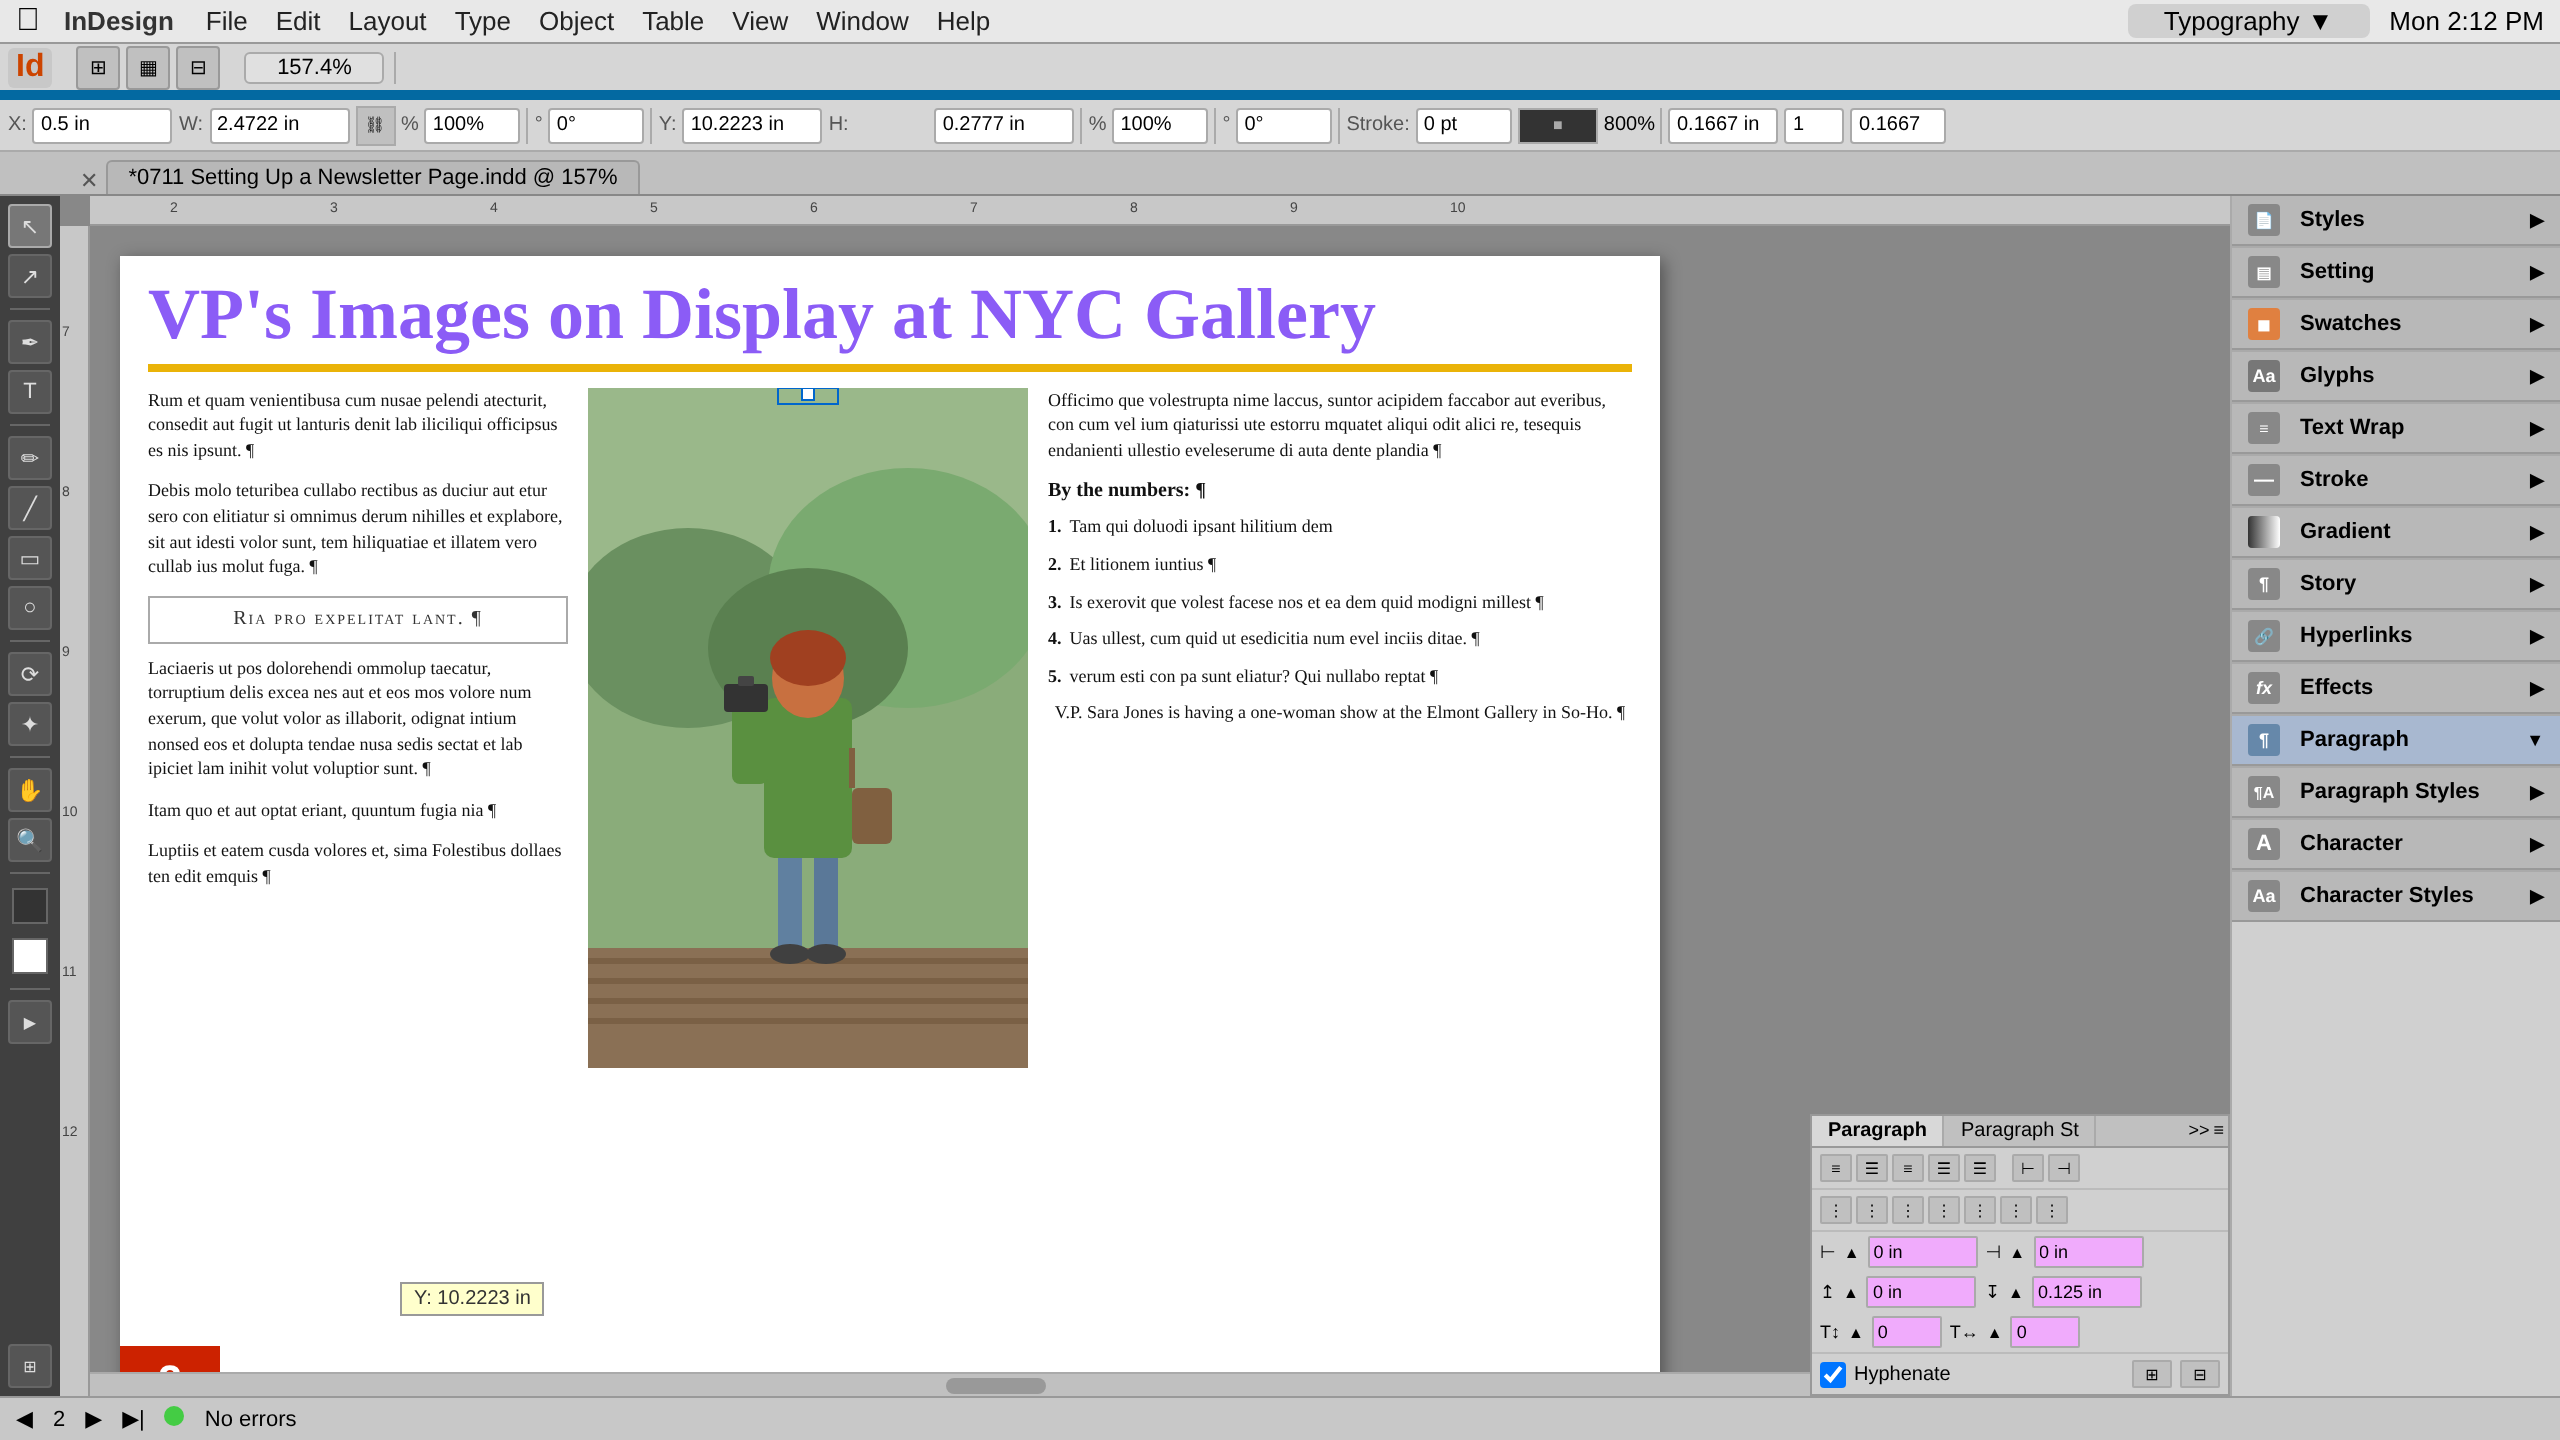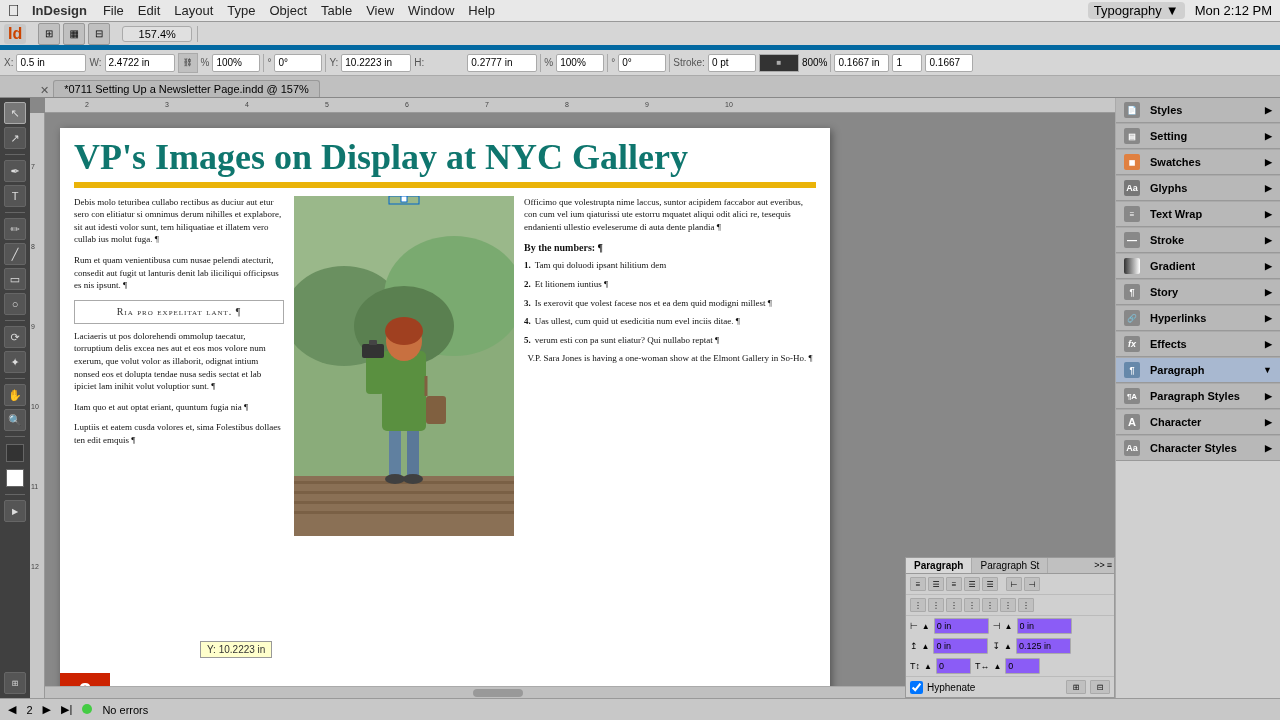--- a/index.html
+++ b/index.html
@@ -14,21 +14,21 @@
       padding: 0 8px;
       border-bottom: 1px solid #999;
       font-size: 13px;
     }
     #menubar .apple { margin-right: 12px; font-size: 16px; }
     #menubar .app-name { font-weight: bold; margin-right: 16px; color: #333; }
     #menubar .menu-item { margin-right: 14px; color: #222; cursor: pointer; }
     #menubar .right-menus { margin-left: auto; display: flex; align-items: center; gap: 10px; }
     #menubar .workspace-select {
       display: flex; align-items: flex-start; gap: 4px;
-      background: #d0d0d0; border-radius: 4px; padding: 1px 6px; cursor: pointer;
+      background: #d0d0d0; border-radius: 4px; padding: 1px 18px; cursor: pointer;
     }
 
     
     #toolbar1 {
       background: #d6d6d6;
       height: 28px;
       display: flex;
       align-items: center;
       padding: 0 4px;
       border-bottom: 5px solid #0369a1;
@@ -144,25 +144,25 @@
     .page-content {
       padding: 10px 14px;
       font-size: 10px;
       height: 100%;
       overflow: hidden;
     }
 
     .page-title {
       font-size: 36px;
       font-weight: bold;
-      color: #0f766e;
+      color: #8b5cf6;
       font-family: Georgia, serif;
       line-height: 1.1;
       margin-bottom: 8px;
-      border-bottom: 6px solid #eab308;
+      border-bottom: 4px solid #eab308;
       padding-bottom: 4px;
     }
 
     .columns {
       display: flex;
       gap: 10px;
       height: calc(100% - 70px);
     }
 
     .col-left {
@@ -330,21 +330,21 @@
       background: #c0c0c0; border: 1px solid #aaa; border-radius: 1px;
       font-size: 8px; display: flex; align-items: center; justify-content: center;
       cursor: pointer;
     }
     .para-input-row {
       display: flex; align-items: center; gap: 4px;
       padding: 2px 4px;
     }
     .para-small-input {
       width: 55px; height: 16px;
-      background: #8b5cf6; border: 1px solid #aaa; border-radius: 1px;
+      background: #f0abfc; border: 1px solid #aaa; border-radius: 1px;
       font-size: 9px; padding: 0 2px;
     }
     .hyphenate-row {
       display: flex; align-items: center; gap: 4px;
       padding: 3px 4px;
       border-top: 1px solid #bbb;
     }
 
     
     #statusbar {
@@ -496,22 +496,22 @@
     </div>
 
     <div id="doc-page">
       <div class="page-content">
 
         <div class="page-title">VP's Images on Display at NYC Gallery</div>
 
         <div class="columns">
 
           <div class="col-left">
+            <p class="text-para">Rum et quam venientibusa cum nusae pelendi atecturit, consedit aut fugit ut lanturis denit lab iliciliqui officipsus es nis ipsunt. ¶</p>
             <p class="text-para">Debis molo teturibea cullabo rectibus as duciur aut etur sero con elitiatur si omnimus derum nihilles et explabore, sit aut idesti volor sunt, tem hiliquatiae et illatem vero cullab ius molut fuga. ¶</p>
-            <p class="text-para">Rum et quam venientibusa cum nusae pelendi atecturit, consedit aut fugit ut lanturis denit lab iliciliqui officipsus es nis ipsunt. ¶</p>
             <div class="callout-box">Ria pro expelitat lant. ¶</div>
             <p class="text-para">Laciaeris ut pos dolorehendi ommolup taecatur, torruptium delis excea nes aut et eos mos volore num exerum, que volut volor as illaborit, odignat intium nonsed eos et dolupta tendae nusa sedis sectat et lab ipiciet lam inihit volut voluptior sunt. ¶</p>
             <p class="text-para">Itam quo et aut optat eriant, quuntum fugia nia ¶</p>
             <p class="text-para">Luptiis et eatem cusda volores et, sima Folestibus dollaes ten edit emquis ¶</p>
           </div>
 
           <div class="col-mid">
             <div class="photo-placeholder">
 
               <svg width="220" height="340" xmlns="http://www.w3.org/2000/svg">

